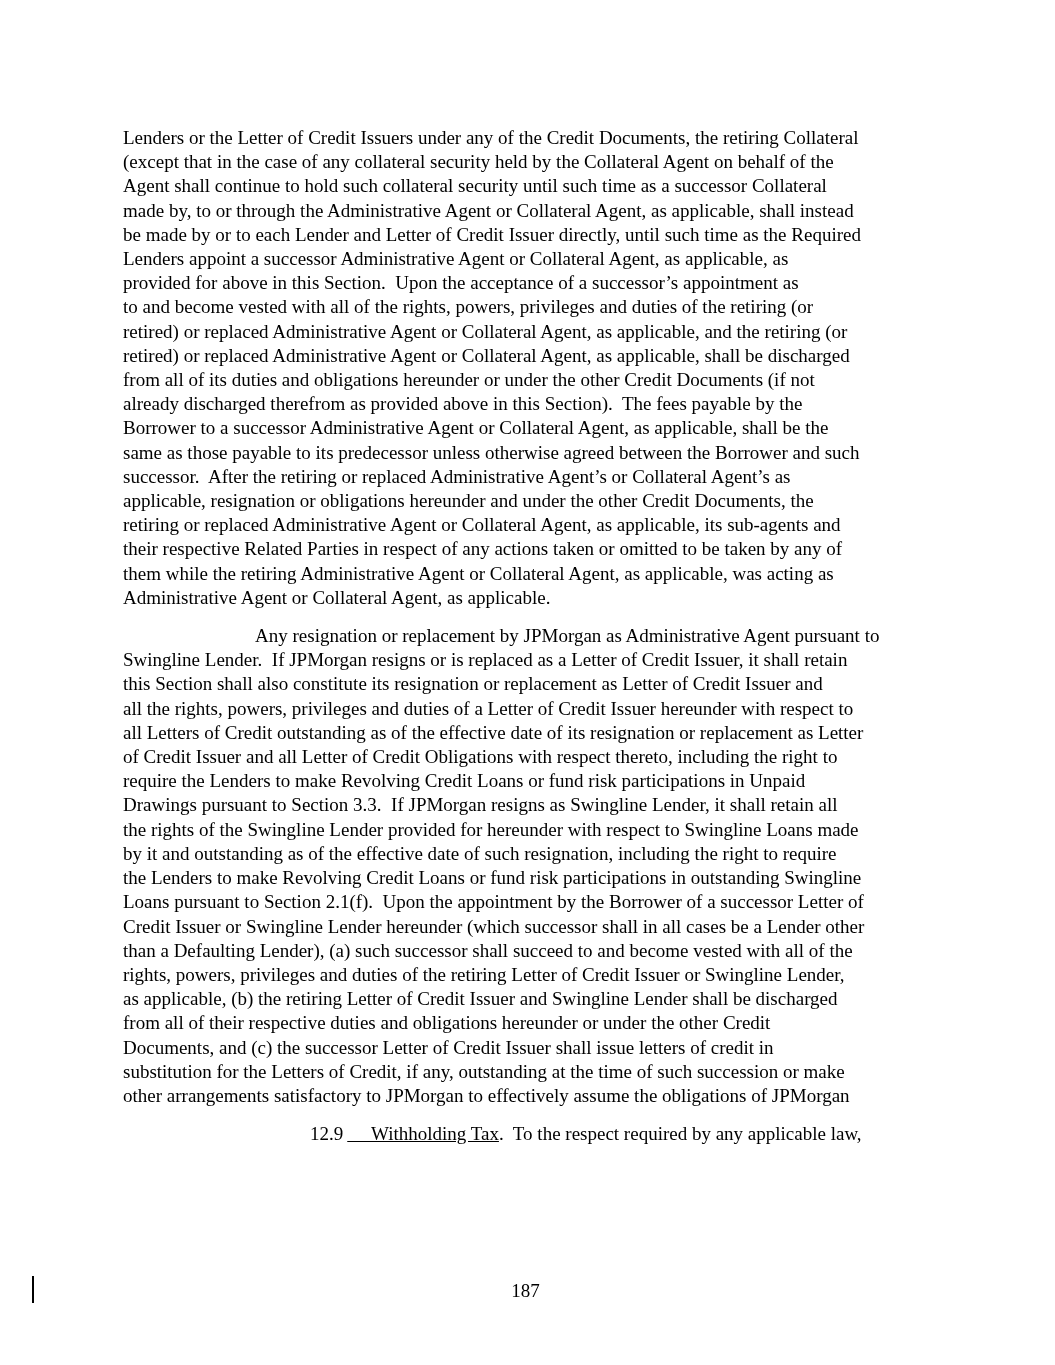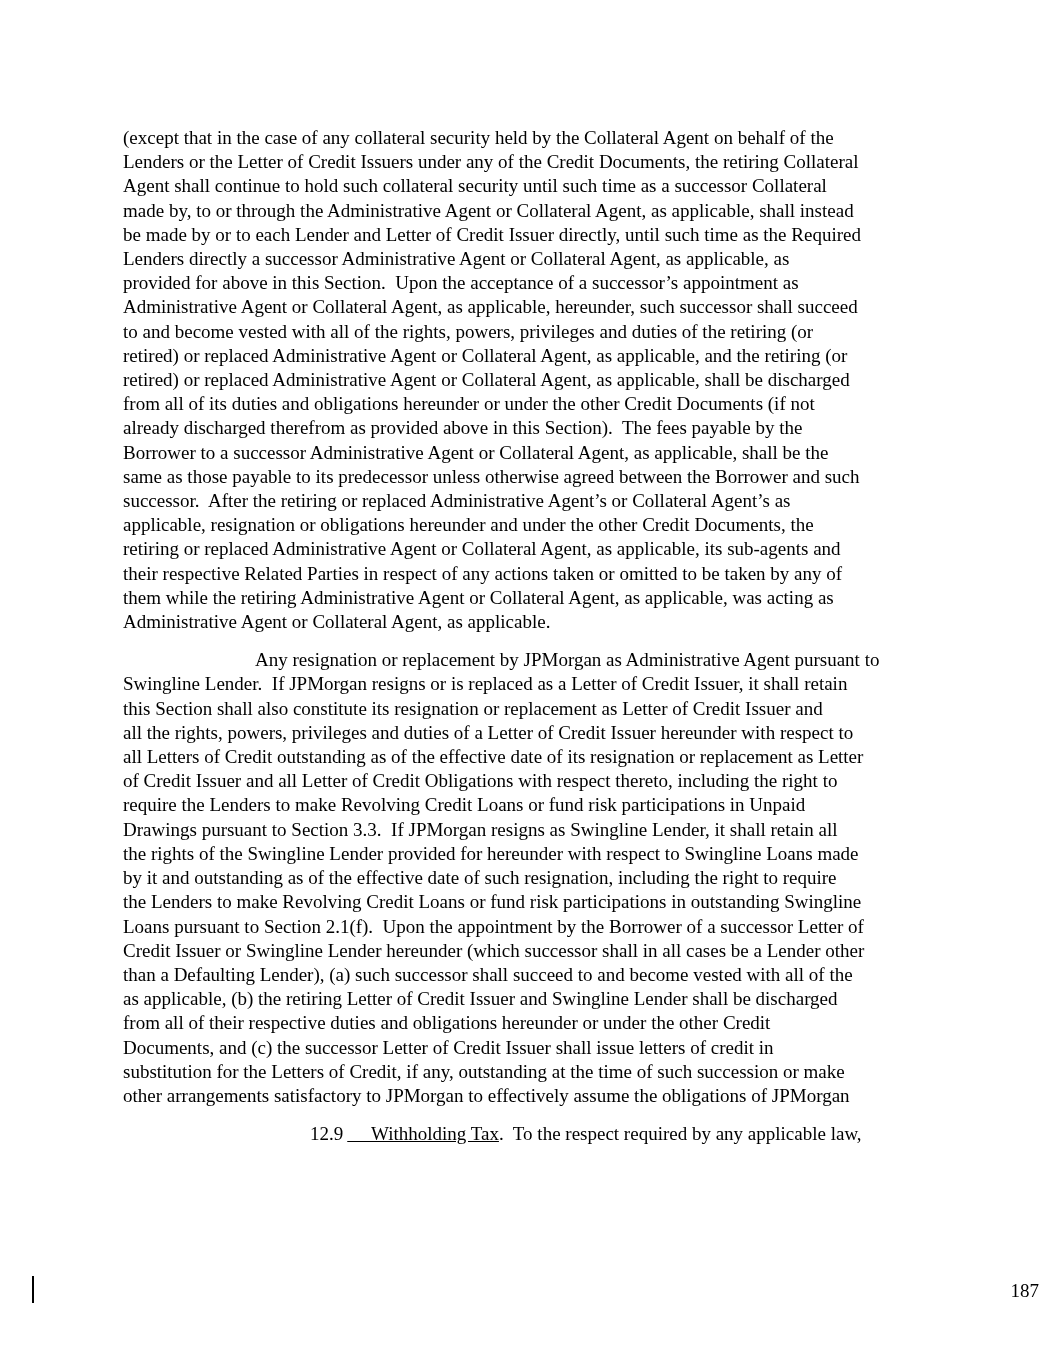--- a/index.html
+++ b/index.html
@@ -19,46 +19,45 @@
     font-size: 19px;
     line-height: 24.2px;
   }
   .tline { white-space: pre; }
   .para-2 { margin-top: 14px; }
   .para-2 .tline:first-child { padding-left: 132px; }
   .section-line { margin-top: 14px; padding-left: 187px; white-space: pre; }
   .u { text-decoration: underline; margin-left: 4px; margin-top: 16px; }
   .footer {
     position: absolute;
-    left: 0; right: 16px; top: 1279px;
-    text-align: right;
+    left: 0; right: 4px; top: 1279px;
+    text-align: center;
     font-size: 19px;
     line-height: 24px;
   }
   .change-bar {
     position: absolute;
     left: 32px; top: 1276px;
     width: 2px; height: 27px;
     background: #000000;
   }
 </style>
 </head>
 <body>
 
 <div class="page">
   <div class="content">
     <div class="para para-1">
+        <div class="tline">Lenders or the Letter of Credit Issuers under any of the Credit Documents, the retiring Collateral</div>
         <div class="tline">(except that in the case of any collateral security held by the Collateral Agent on behalf of the</div>
-        <div class="tline">Lenders or the Letter of Credit Issuers under any of the Credit Documents, the retiring Collateral</div>
         <div class="tline">Agent shall continue to hold such collateral security until such time as a successor Collateral</div>
         <div class="tline">made by, to or through the Administrative Agent or Collateral Agent, as applicable, shall instead</div>
         <div class="tline">be made by or to each Lender and Letter of Credit Issuer directly, until such time as the Required</div>
-        <div class="tline">Lenders directly a successor Administrative Agent or Collateral Agent, as applicable, as</div>
+        <div class="tline">Lenders appoint a successor Administrative Agent or Collateral Agent, as applicable, as</div>
         <div class="tline">provided for above in this Section.  Upon the acceptance of a successor’s appointment as</div>
-        <div class="tline">Administrative Agent or Collateral Agent, as applicable, hereunder, such successor shall succeed</div>
         <div class="tline">to and become vested with all of the rights, powers, privileges and duties of the retiring (or</div>
         <div class="tline">retired) or replaced Administrative Agent or Collateral Agent, as applicable, and the retiring (or</div>
         <div class="tline">retired) or replaced Administrative Agent or Collateral Agent, as applicable, shall be discharged</div>
         <div class="tline">from all of its duties and obligations hereunder or under the other Credit Documents (if not</div>
         <div class="tline">already discharged therefrom as provided above in this Section).  The fees payable by the</div>
         <div class="tline">Borrower to a successor Administrative Agent or Collateral Agent, as applicable, shall be the</div>
         <div class="tline">same as those payable to its predecessor unless otherwise agreed between the Borrower and such</div>
         <div class="tline">successor.  After the retiring or replaced Administrative Agent’s or Collateral Agent’s as</div>
         <div class="tline">applicable, resignation or obligations hereunder and under the other Credit Documents, the</div>
         <div class="tline">retiring or replaced Administrative Agent or Collateral Agent, as applicable, its sub-agents and</div>
@@ -74,20 +73,21 @@
         <div class="tline">all Letters of Credit outstanding as of the effective date of its resignation or replacement as Letter</div>
         <div class="tline">of Credit Issuer and all Letter of Credit Obligations with respect thereto, including the right to</div>
         <div class="tline">require the Lenders to make Revolving Credit Loans or fund risk participations in Unpaid</div>
         <div class="tline">Drawings pursuant to Section 3.3.  If JPMorgan resigns as Swingline Lender, it shall retain all</div>
         <div class="tline">the rights of the Swingline Lender provided for hereunder with respect to Swingline Loans made</div>
         <div class="tline">by it and outstanding as of the effective date of such resignation, including the right to require</div>
         <div class="tline">the Lenders to make Revolving Credit Loans or fund risk participations in outstanding Swingline</div>
         <div class="tline">Loans pursuant to Section 2.1(f).  Upon the appointment by the Borrower of a successor Letter of</div>
         <div class="tline">Credit Issuer or Swingline Lender hereunder (which successor shall in all cases be a Lender other</div>
         <div class="tline">than a Defaulting Lender), (a) such successor shall succeed to and become vested with all of the</div>
+        <div class="tline">rights, powers, privileges and duties of the retiring Letter of Credit Issuer or Swingline Lender,</div>
         <div class="tline">as applicable, (b) the retiring Letter of Credit Issuer and Swingline Lender shall be discharged</div>
         <div class="tline">from all of their respective duties and obligations hereunder or under the other Credit</div>
         <div class="tline">Documents, and (c) the successor Letter of Credit Issuer shall issue letters of credit in</div>
         <div class="tline">substitution for the Letters of Credit, if any, outstanding at the time of such succession or make</div>
         <div class="tline">other arrangements satisfactory to JPMorgan to effectively assume the obligations of JPMorgan</div>
       </div>
     <div class="section-line"><span>12.9</span><span class="u"><span>&nbsp;&nbsp;&nbsp;&nbsp;&nbsp;</span><span>Withholding Tax</span></span><span>.  To the respect required by any applicable law,</span></div>
   </div>
 
   <div class="change-bar"></div>

